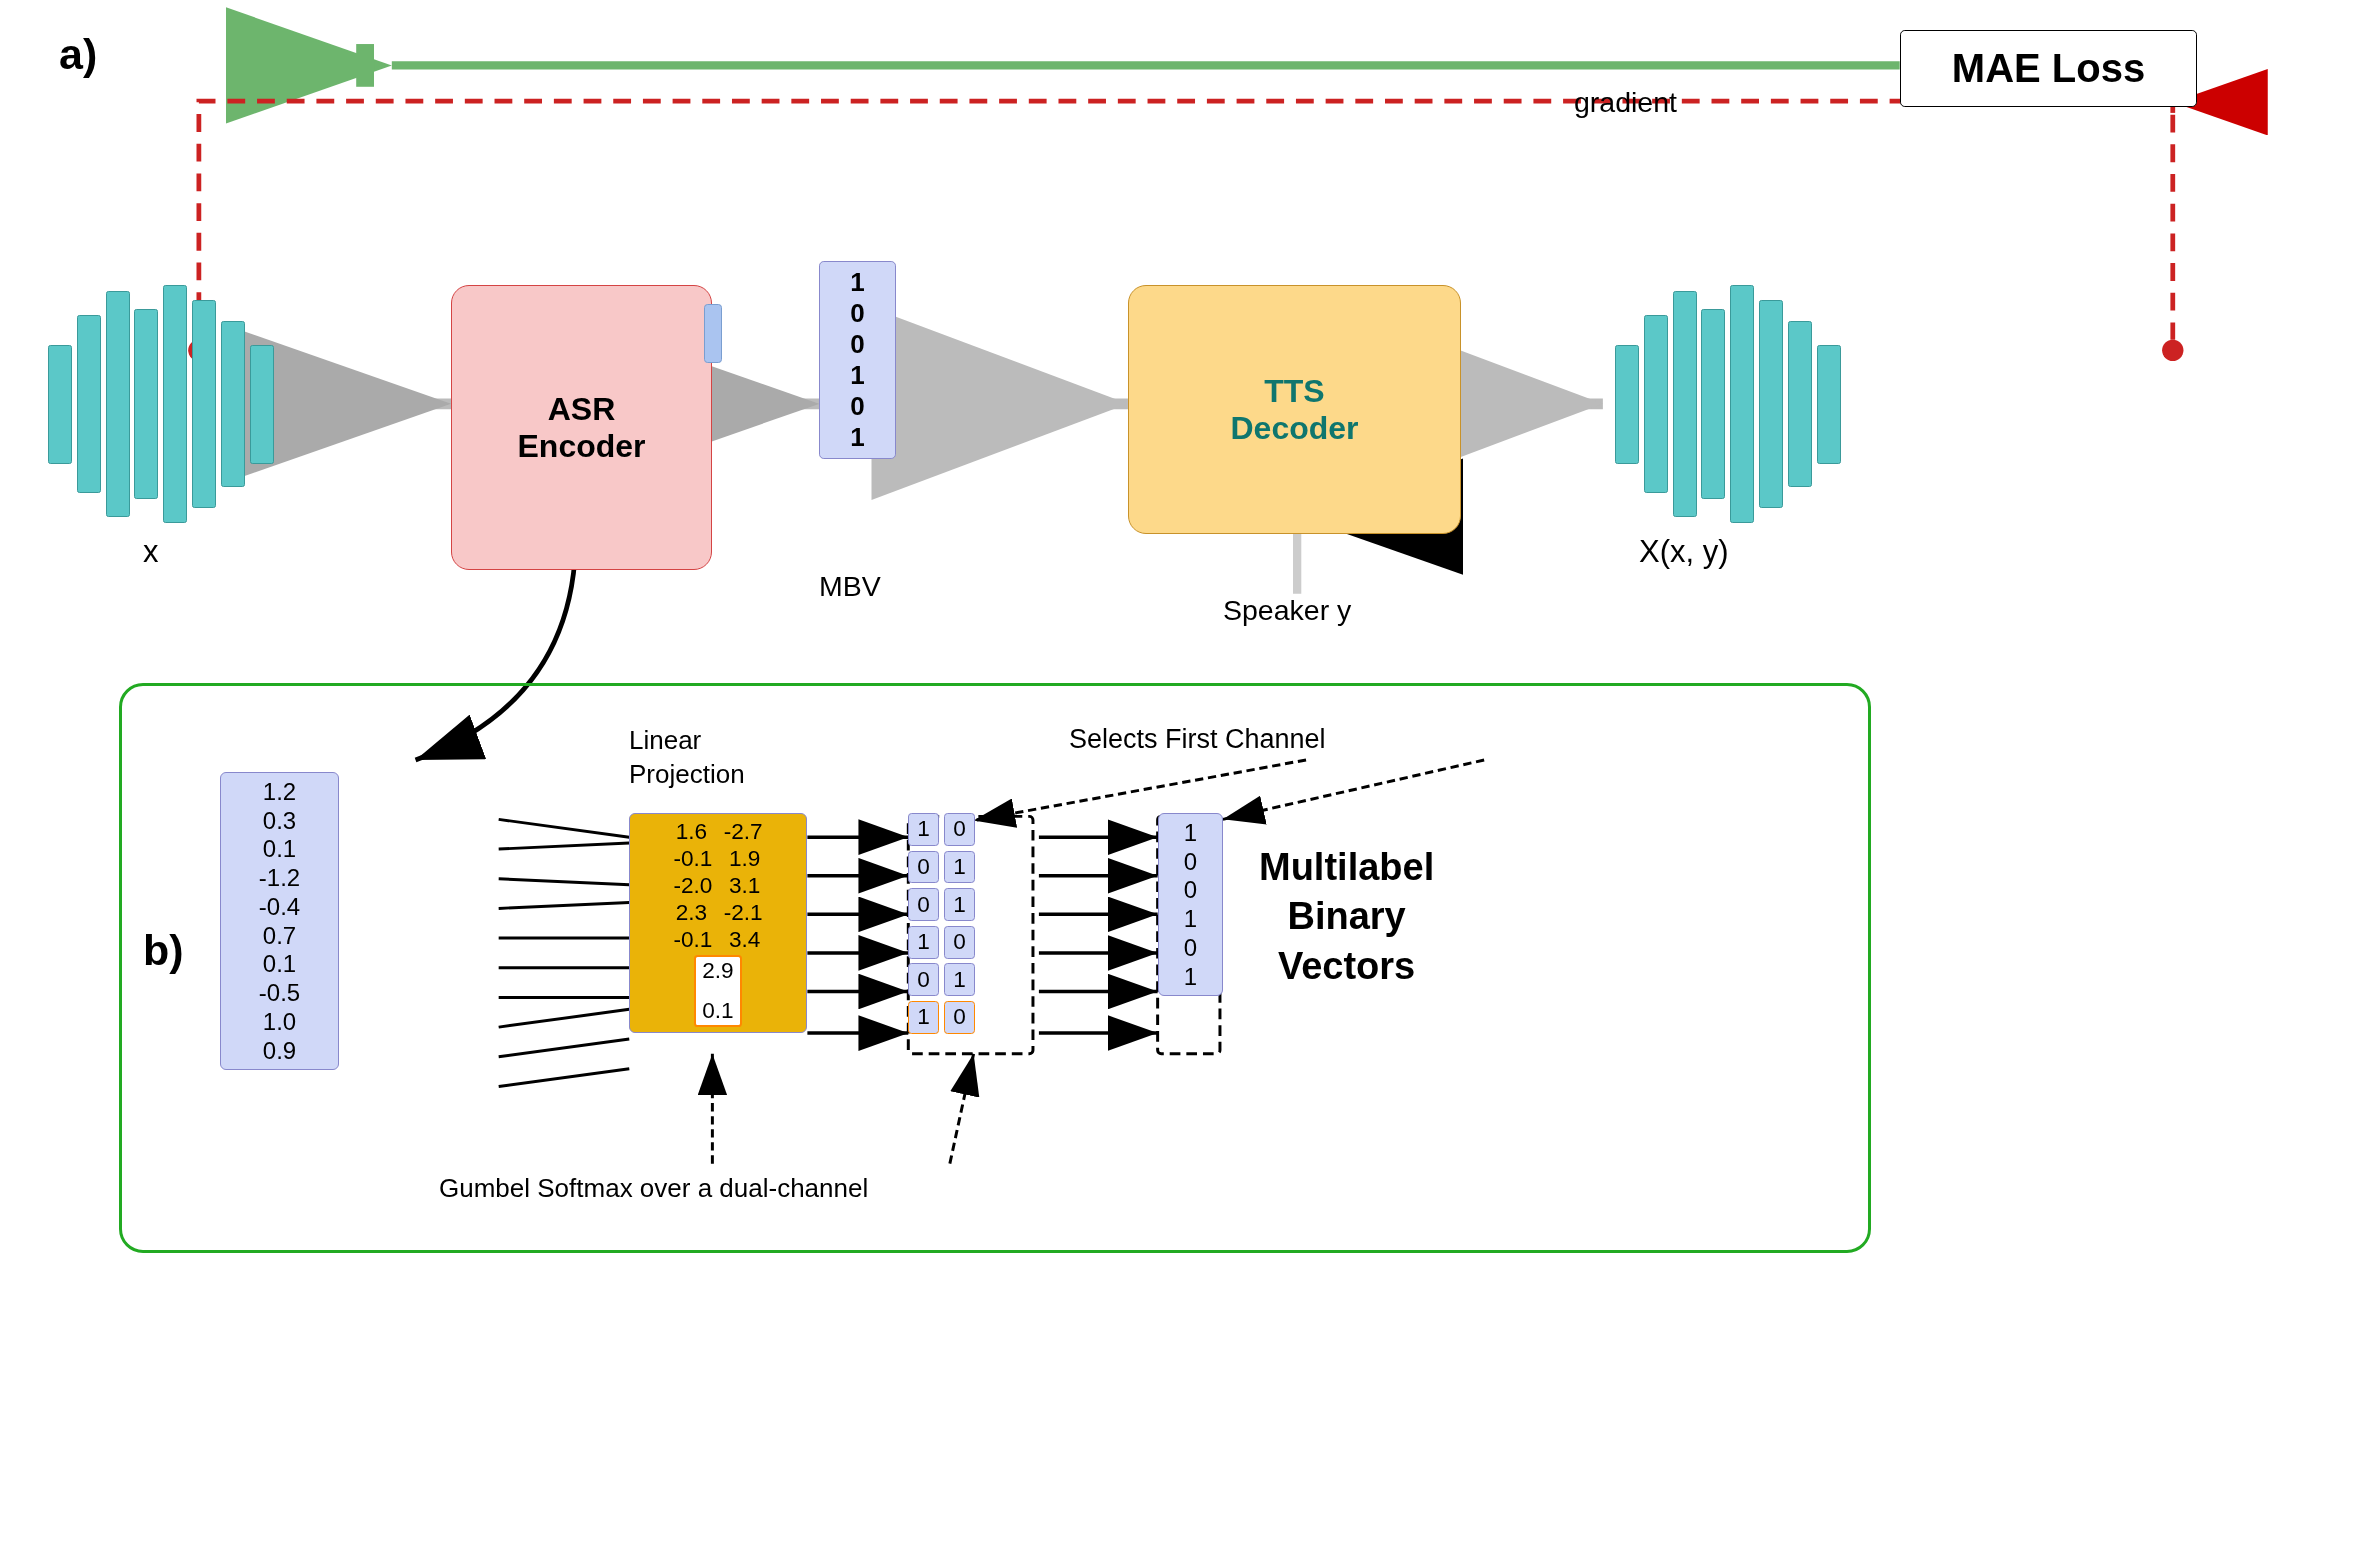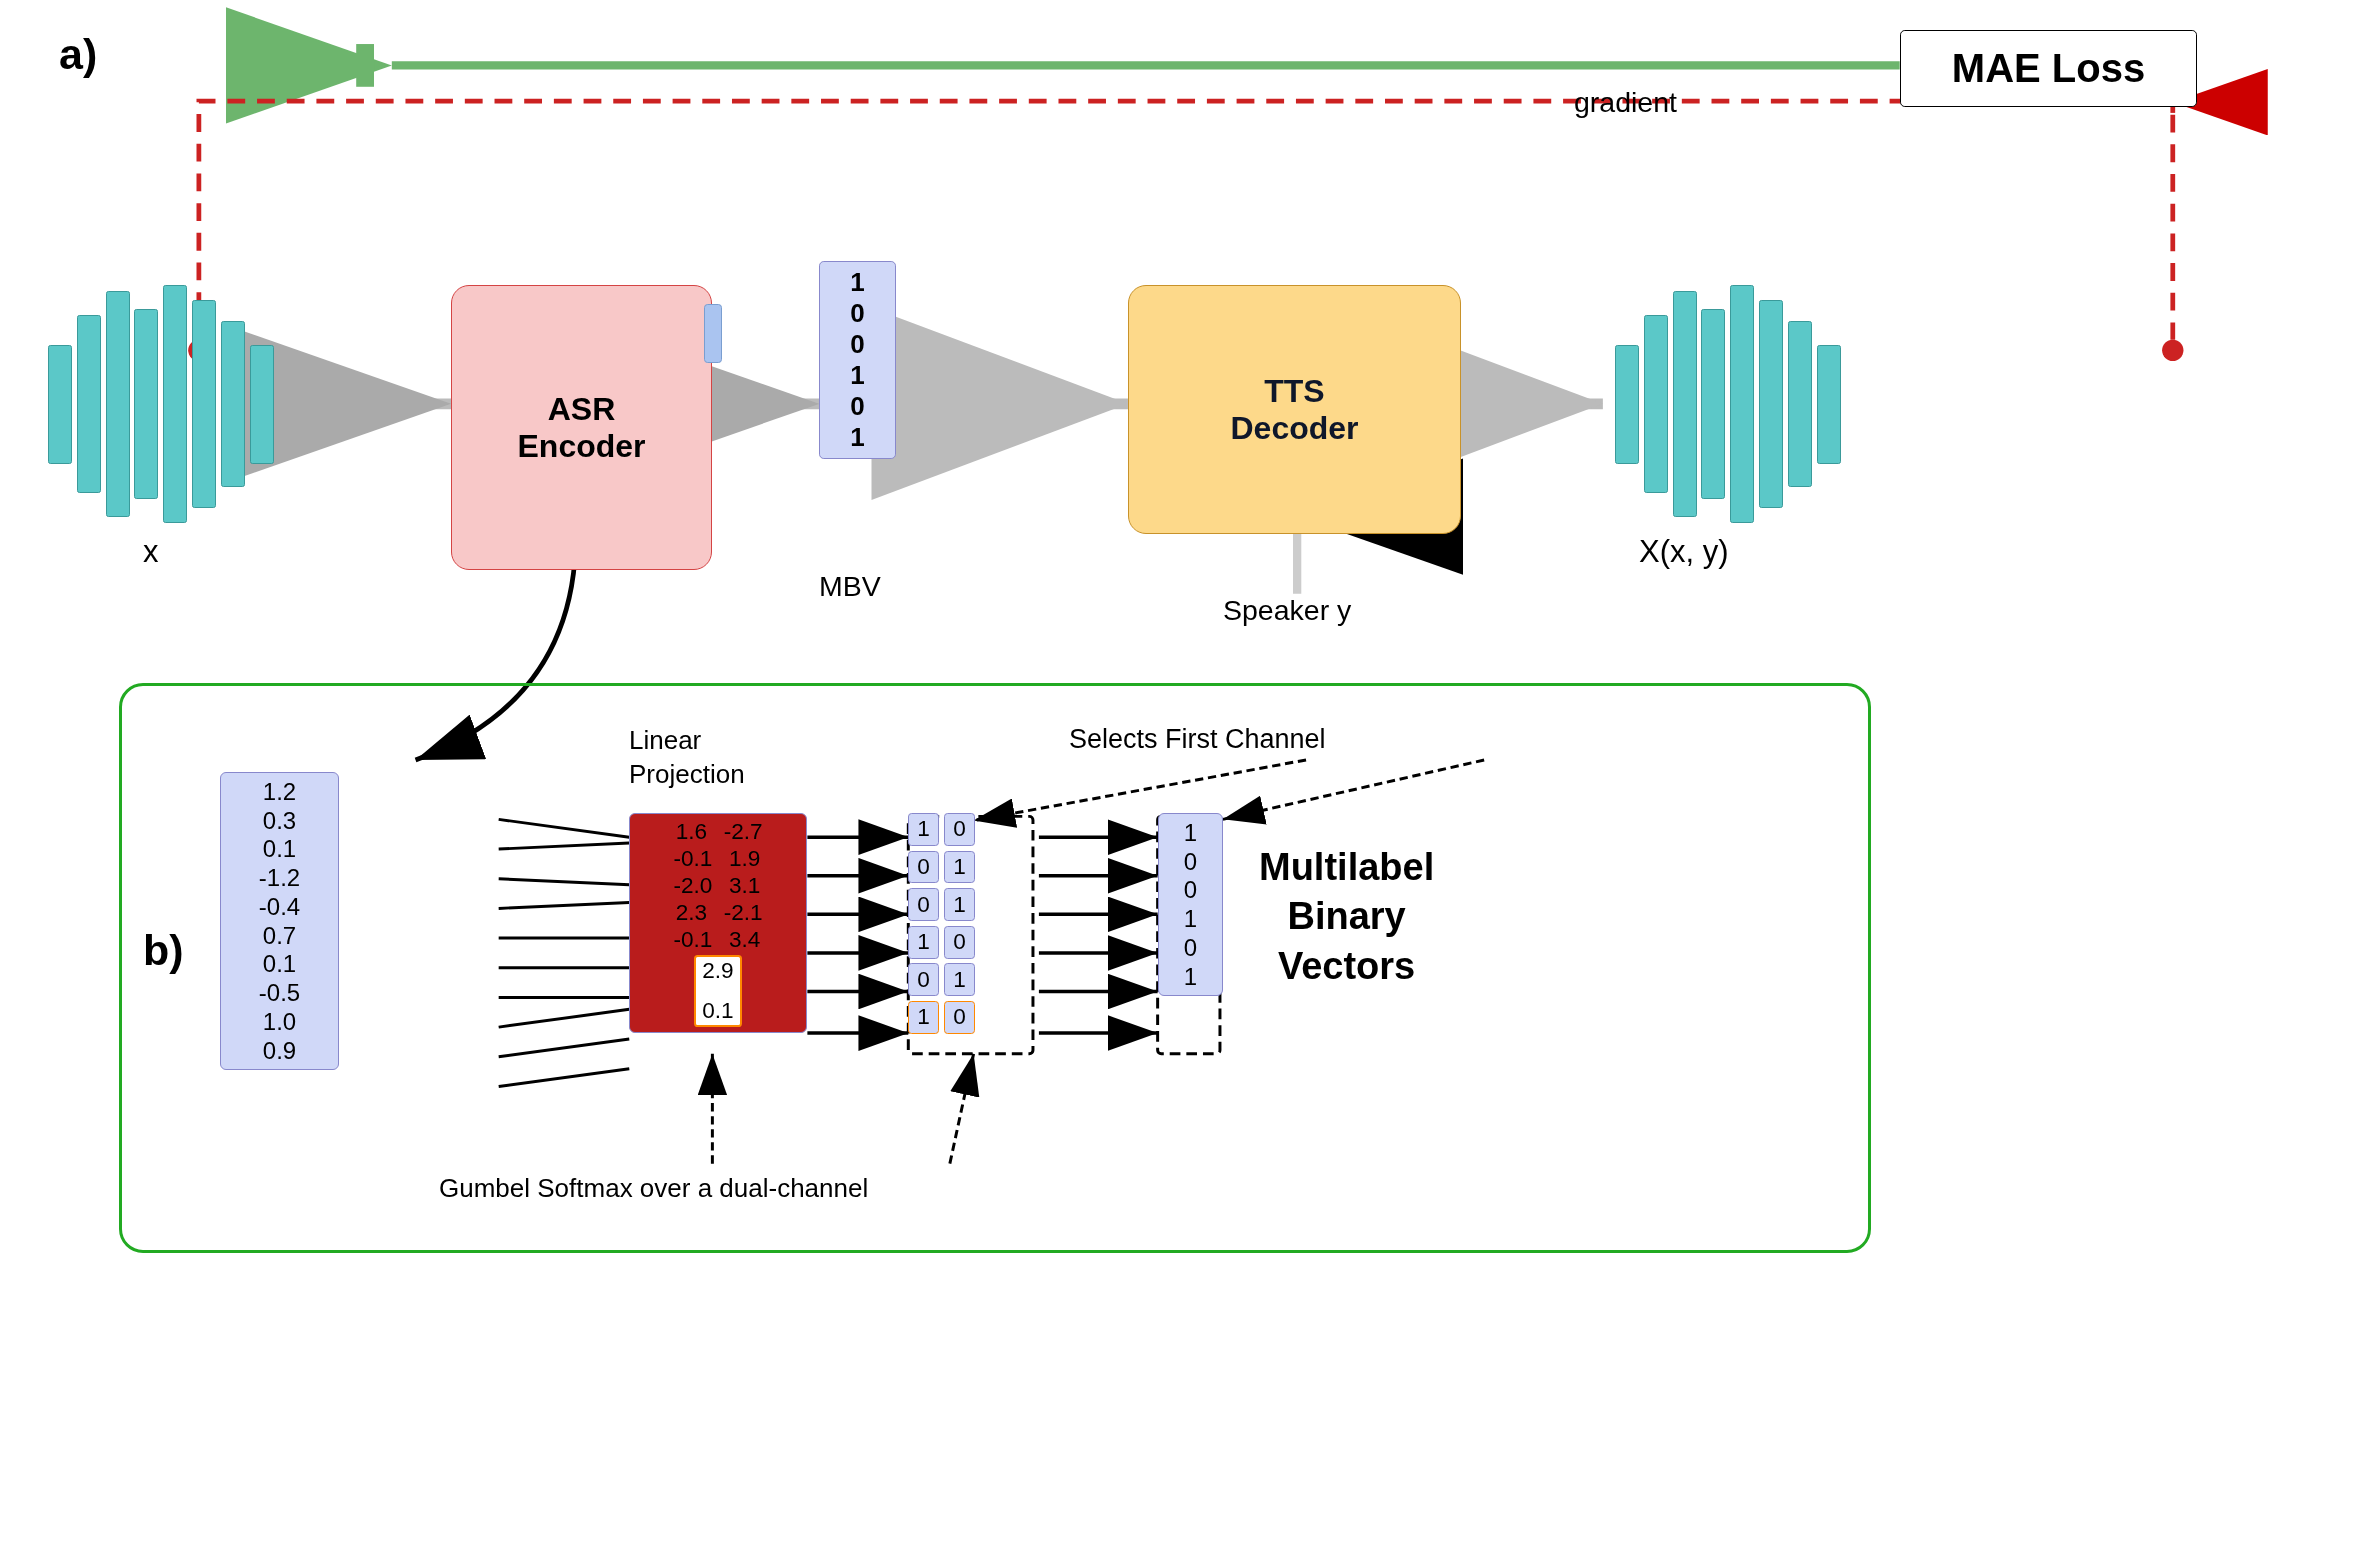--- a/index.html
+++ b/index.html
@@ -68,21 +68,21 @@
       position: absolute;
       background: #fdd98a;
       border: 1.8px solid #c8922a;
       border-radius: 18px;
       display: flex;
       align-items: center;
       justify-content: center;
       text-align: center;
       font-size: 32px;
       font-weight: bold;
-      color: #0f172a;
+      color: #0f766e;
     }
 
     
     .mae-loss {
       position: absolute;
       background: white;
       border: 1.8px solid #000;
       border-radius: 4.8px;
       display: flex;
       align-items: center;
@@ -151,21 +151,21 @@
       gap: 1.2px;
     }
     .data-vector span {
       font-size: 24px;
       line-height: 1.15;
     }
 
     
     .proj-matrix {
       position: absolute;
-      background: #b91c1c;
+      background: #eab308;
       border: 1.8px solid #8888cc;
       border-radius: 6px;
       display: flex;
       flex-direction: column;
       align-items: center;
       justify-content: center;
       padding: 4.8px 9.5px;
       gap: 1.2px;
     }
     .proj-matrix-row {

